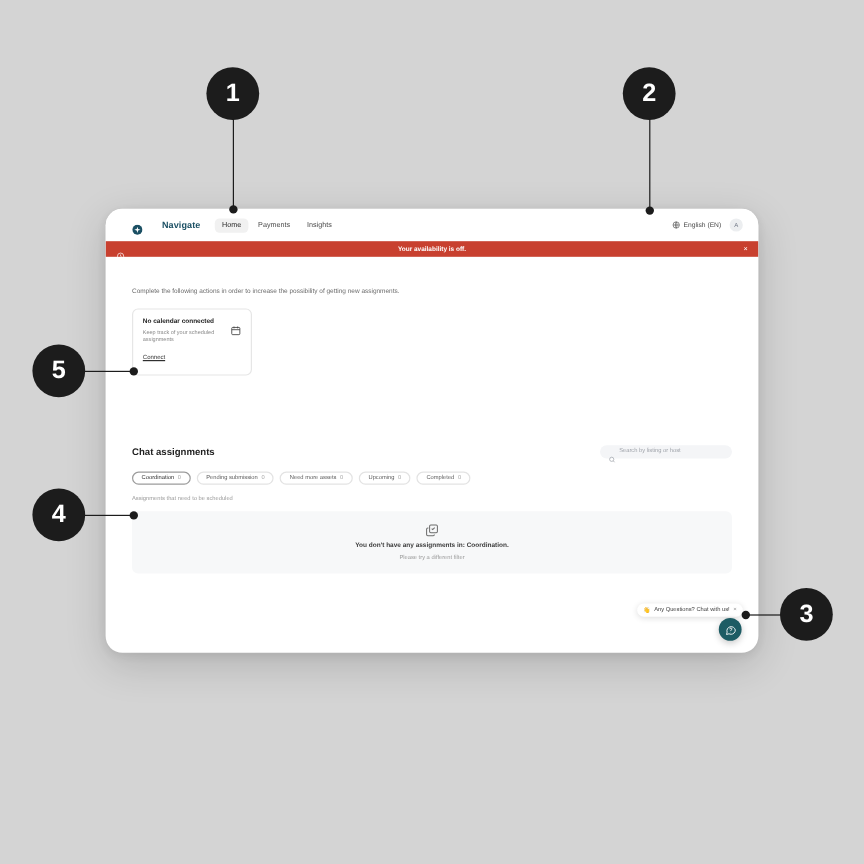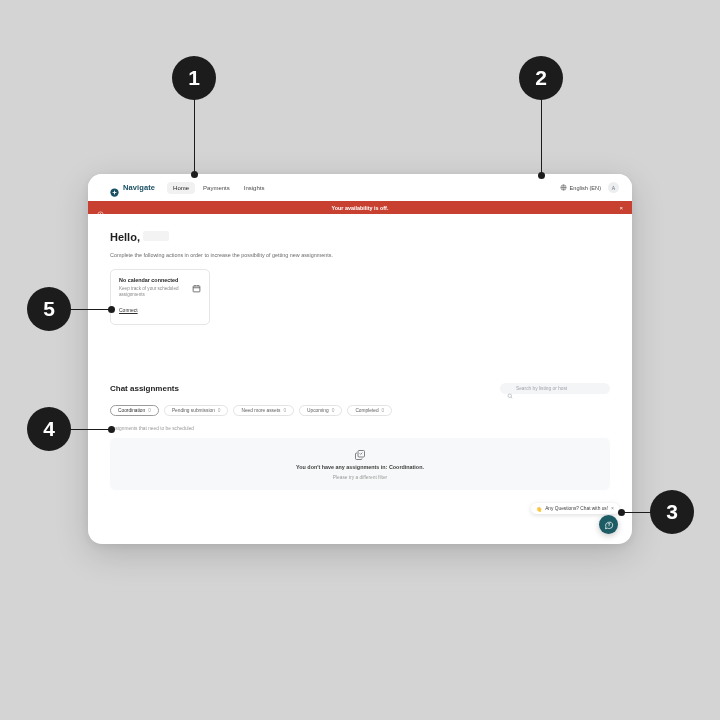--- a/index.html
+++ b/index.html
@@ -30,21 +30,21 @@
   .topnav {
     height: 27px;
     display: flex;
     align-items: center;
     padding: 0 13px 0 22px;
     background: #ffffff;
   }
   .brand {
     display: flex;
     align-items: center;
-    gap: 4px;
+    gap: 16px;
     margin-right: 12px;
   }
   .brand-mark {
     width: 9px; height: 9px;
     display: block;
   }
   .brand-name {
     font-size: 7.5px;
     font-weight: bold;
     color: #1a4f63;
@@ -356,24 +356,20 @@
         <circle cx="12" cy="12" r="9"></circle>
         <path d="M12 7v5l3 2"></path>
       </svg>
     </span>
     <span class="alert-text">Your availability is off.</span>
     <span class="alert-close">×</span>
   </div>
 
   <div class="page">
 
-    <div class="greeting">
-      <span class="greeting-text">Hello,</span>
-      <span class="greeting-blank"></span>
-    </div>
 
     <div class="subtitle">Complete the following actions in order to increase the possibility of getting new assignments.</div>
 
     <div class="cal-card">
       <div class="cal-body">
         <div class="cal-title">No calendar connected</div>
         <div class="cal-sub">Keep track of your scheduled assignments</div>
         <a class="cal-link">Connect</a>
       </div>
       <span class="cal-icon">

